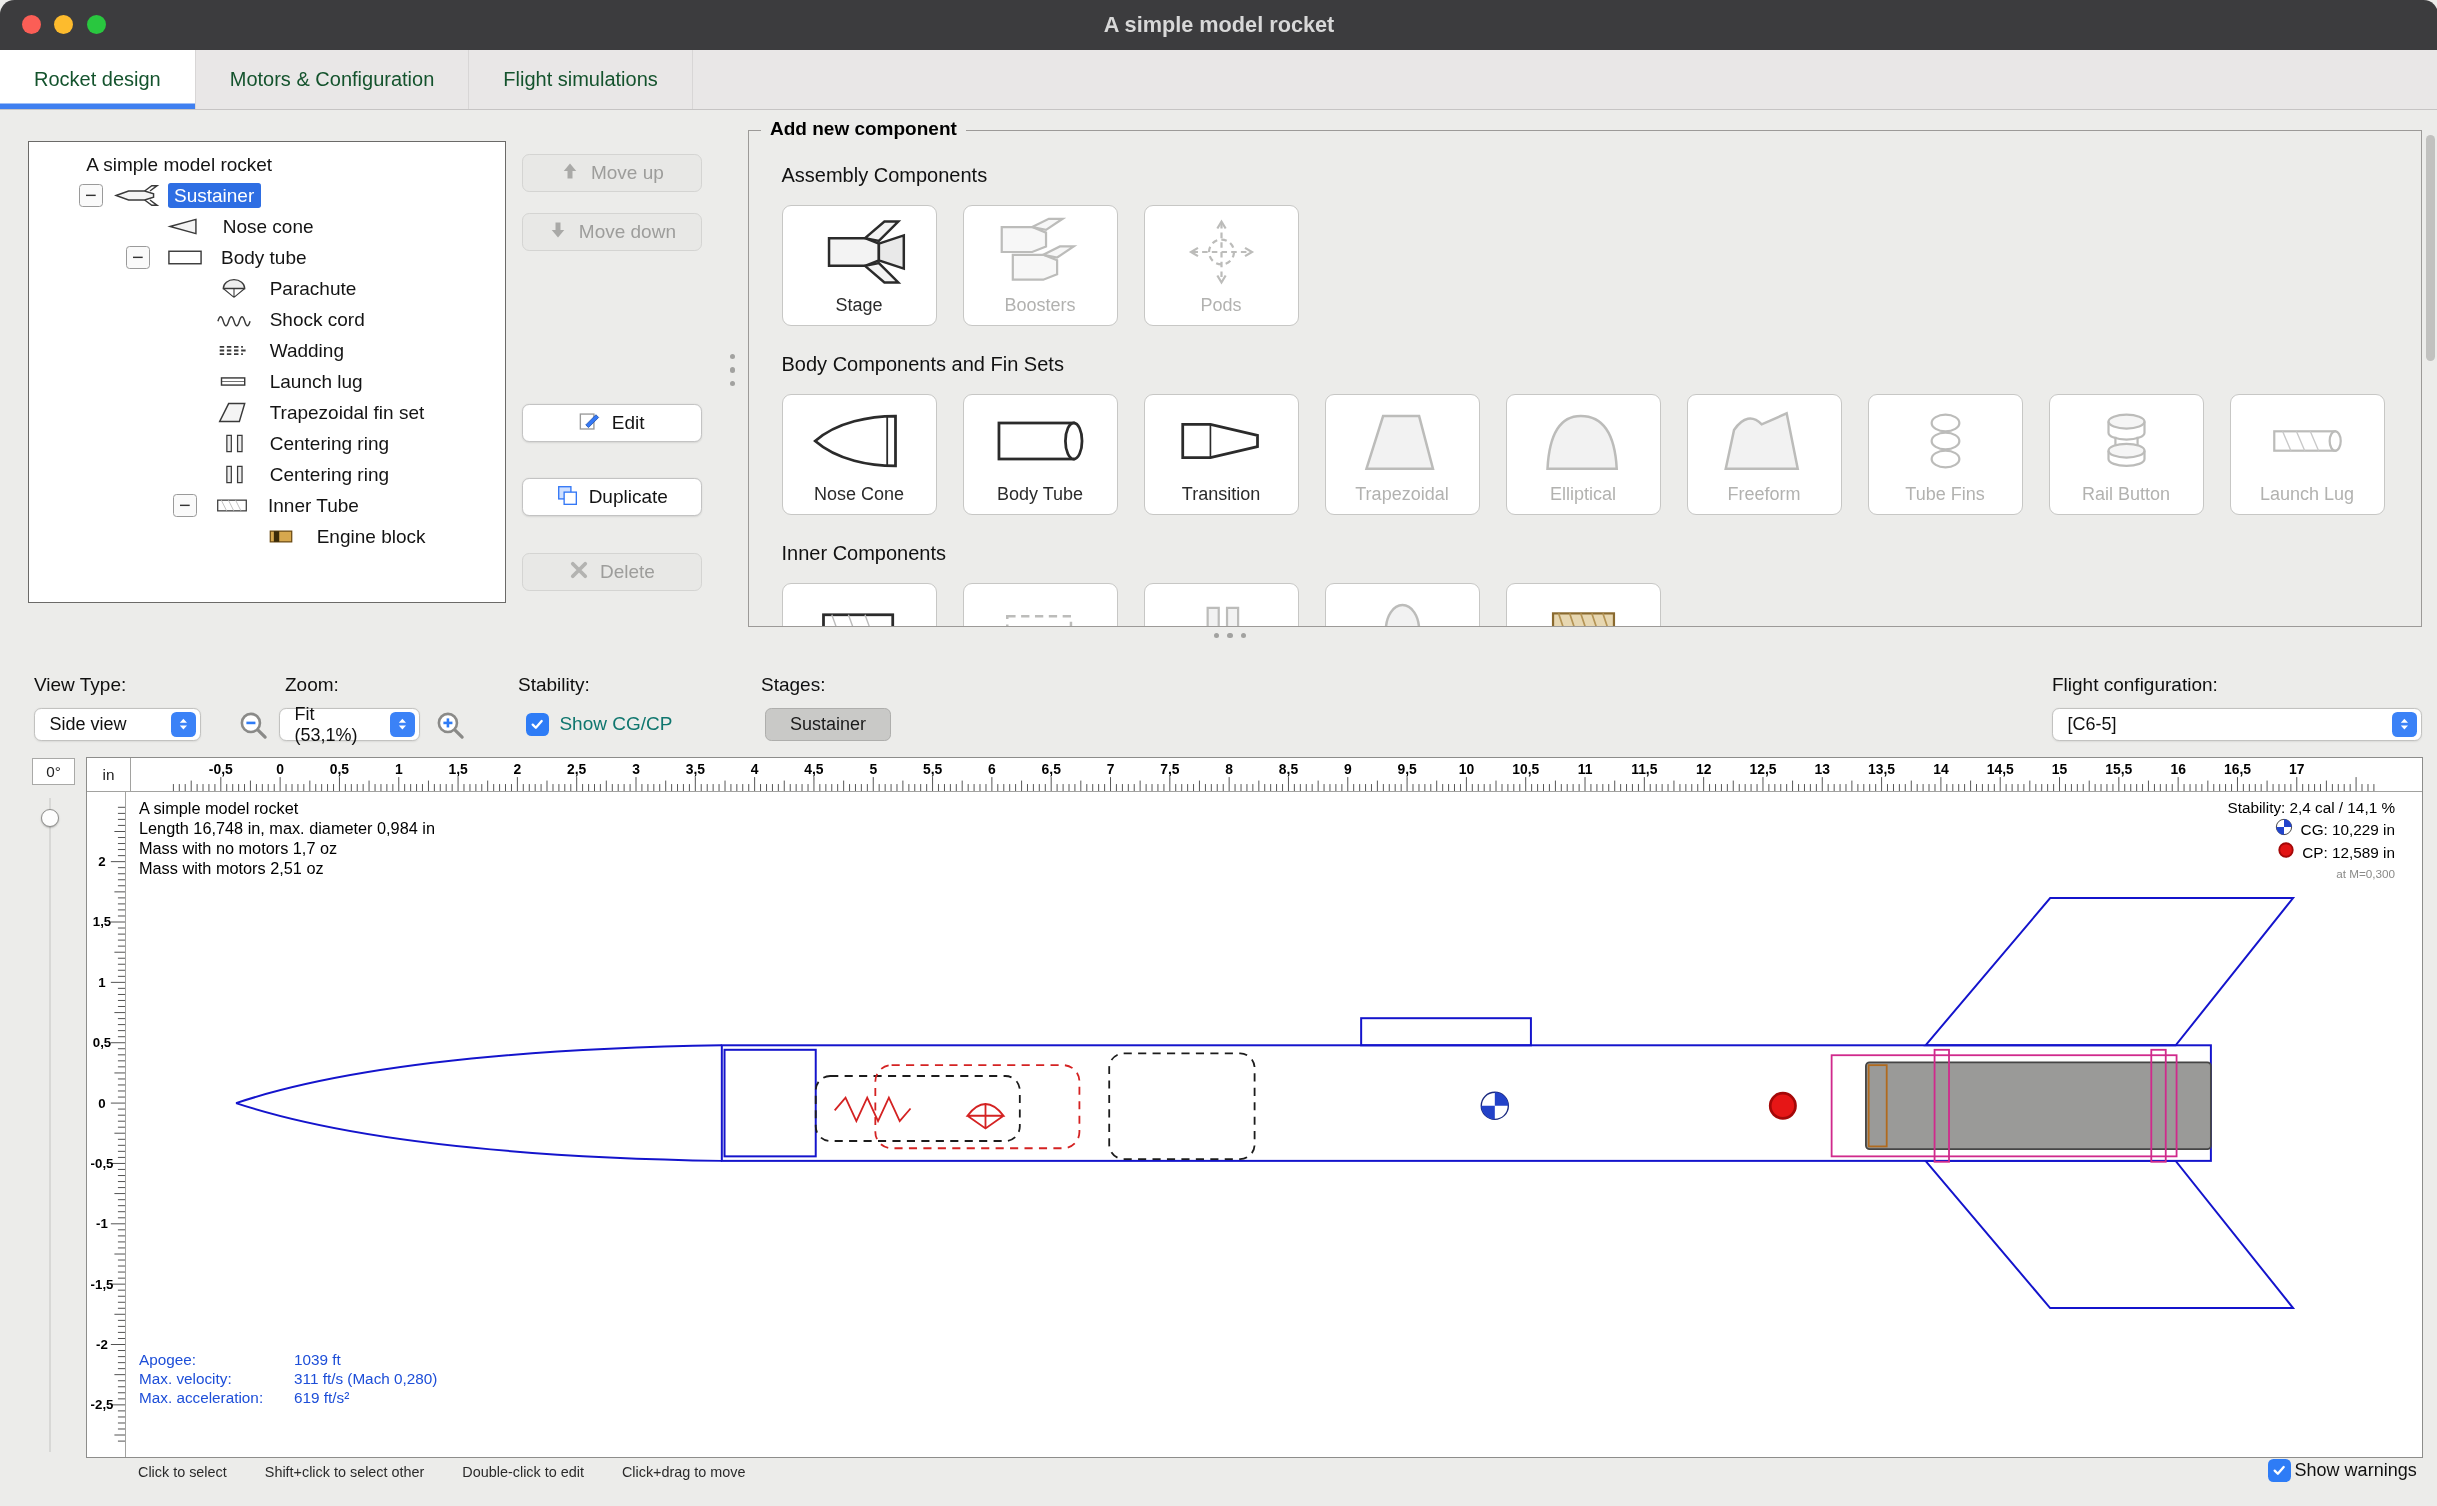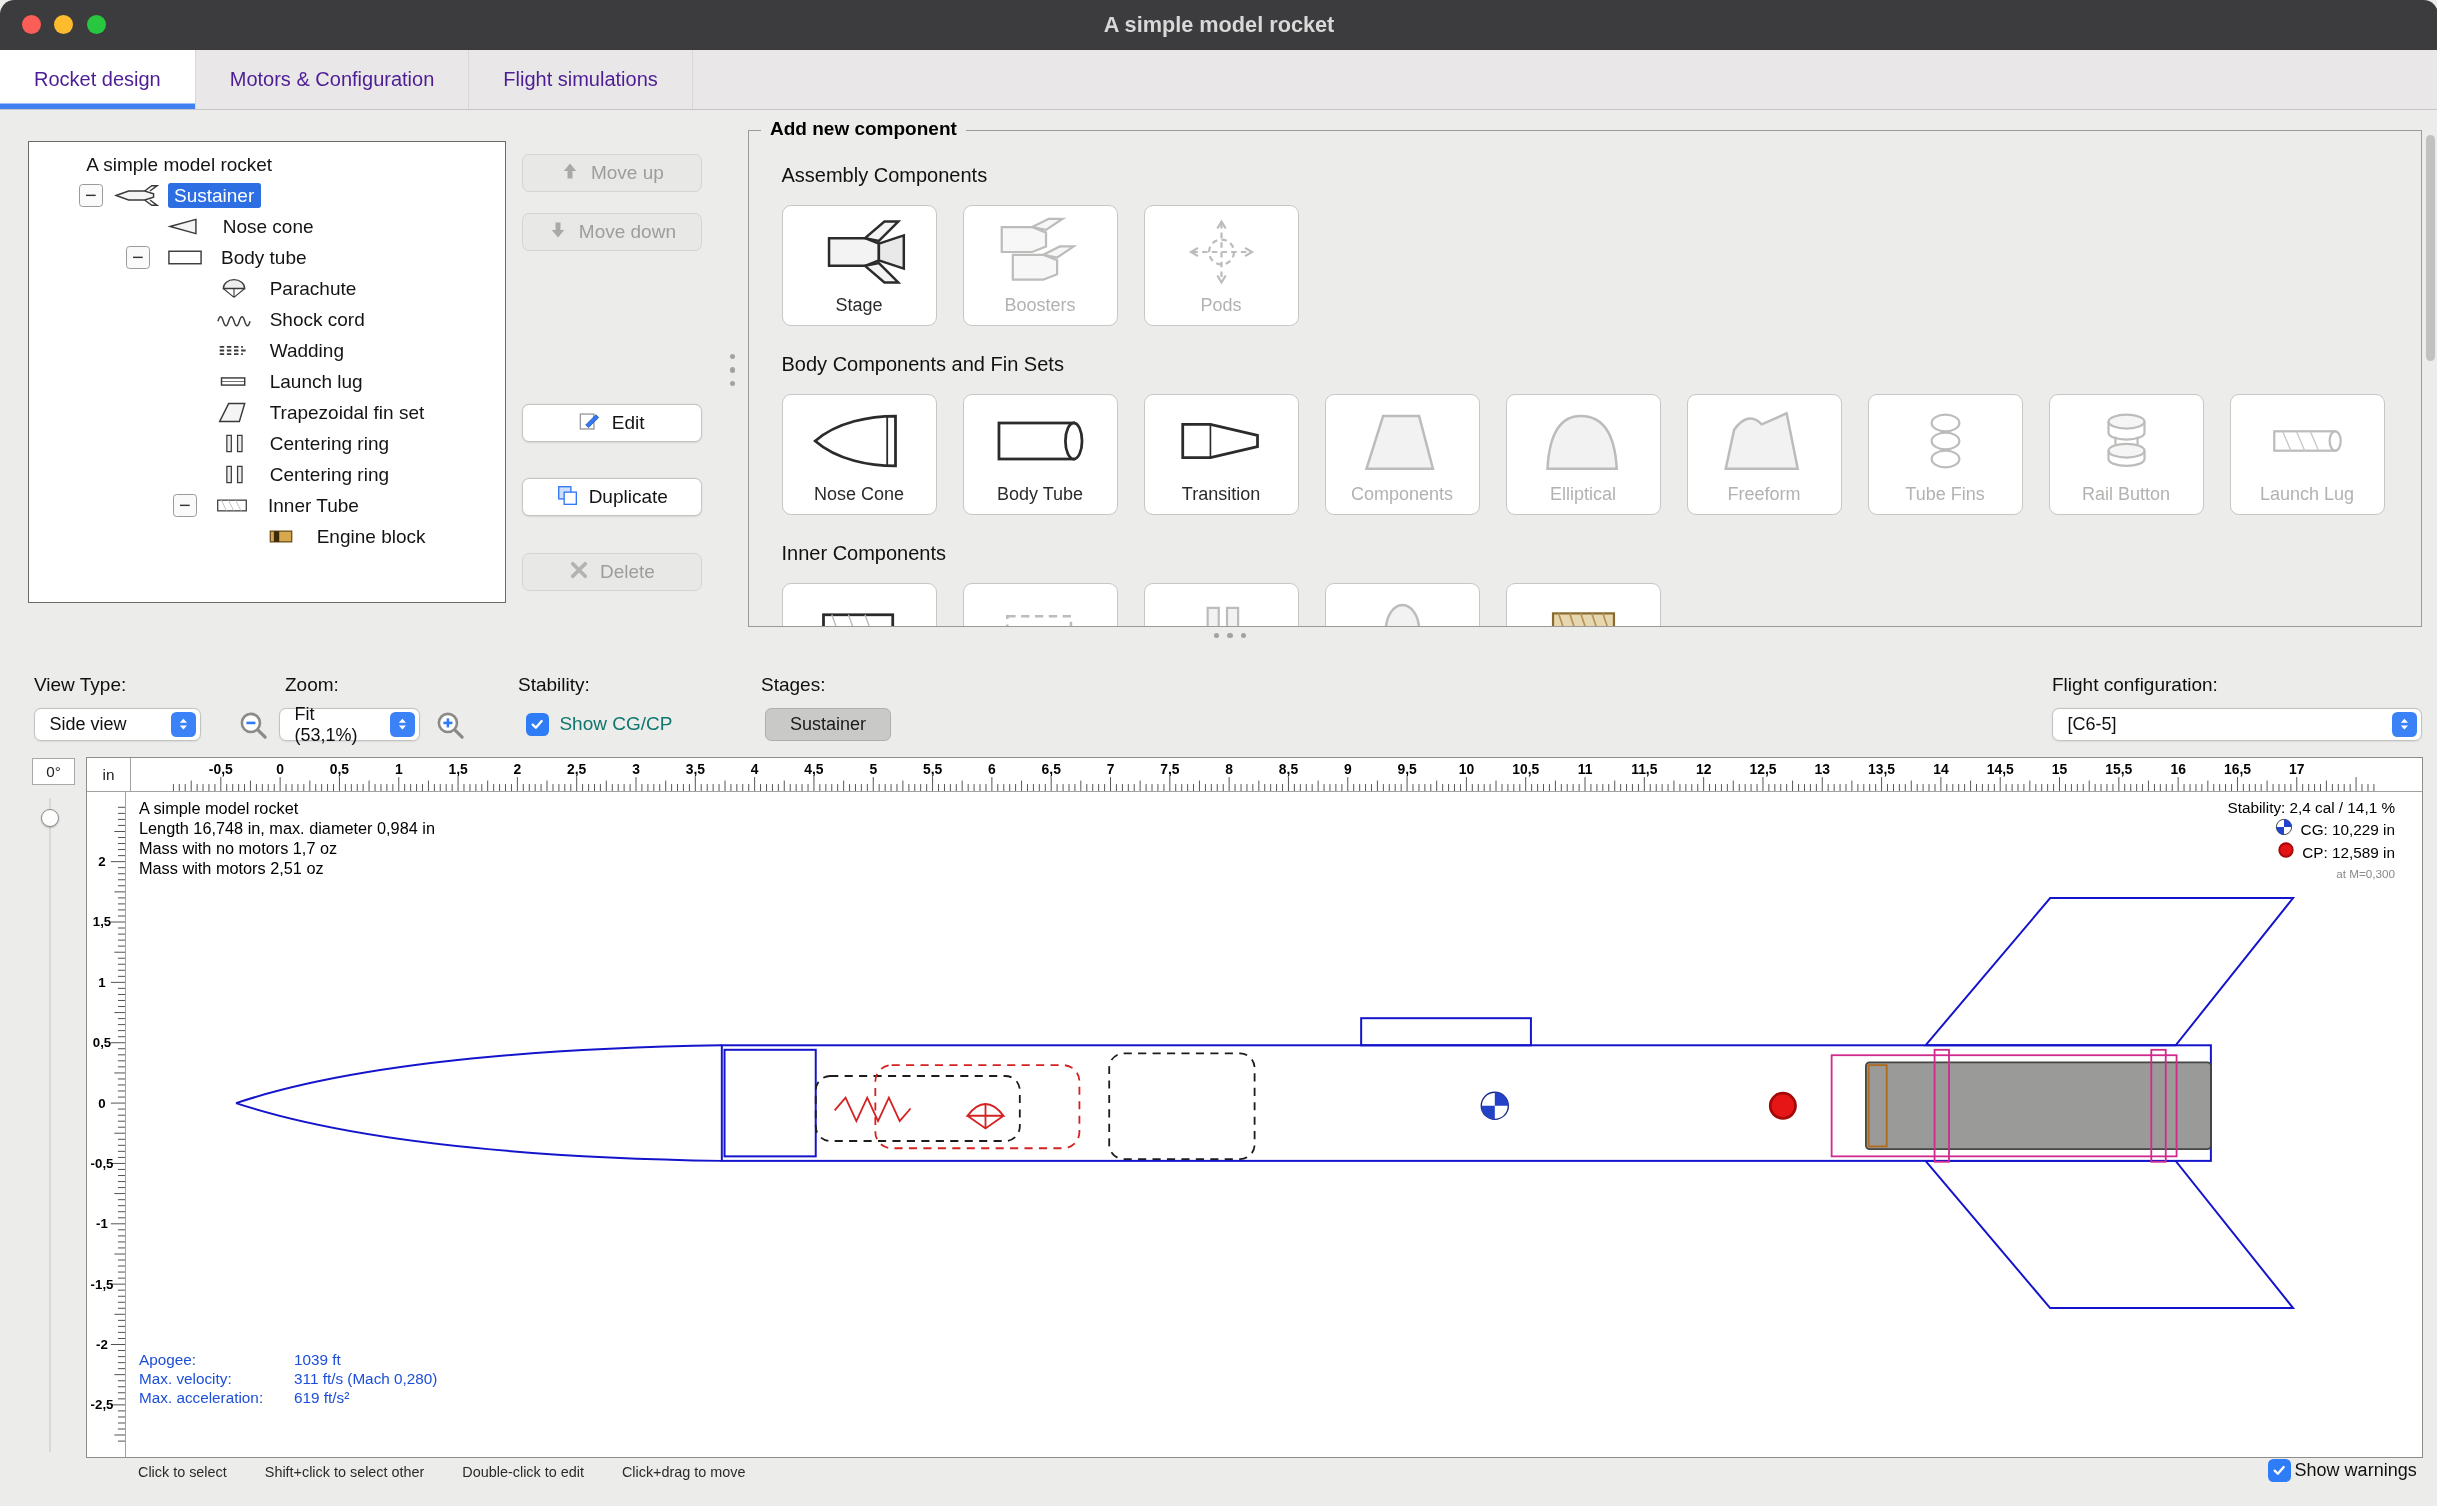--- a/index.html
+++ b/index.html
@@ -4,21 +4,21 @@
 <style>
 *{margin:0;padding:0;box-sizing:border-box;}
 html,body{width:2438px;height:1506px;}
 body{position:relative;background:#ececea;font-family:"Liberation Sans","DejaVu Sans",sans-serif;overflow:hidden;}
 .titlebar{position:absolute;left:0;top:0;width:2438px;height:50px;background:#3c3c3e;border-radius:14.4px 14.4px 0 0;display:flex;align-items:center;justify-content:center;}
 .window-title{color:#d8d8d8;font-size:21.7px;font-weight:700;}
 .lights{position:absolute;left:21.7px;top:15.3px;display:flex;gap:13.5px;}
 .light{width:19px;height:19px;border-radius:50%;}
 .light.red{background:#fb5e56;}.light.yellow{background:#fdbb2d;}.light.green{background:#29c73f;}
 .tabbar{position:absolute;left:0;top:50px;width:2438px;height:60px;background:#e9e7e7;border-bottom:0.9px solid #c6c4c4;display:flex;align-items:stretch;}
-.tab{display:flex;align-items:center;padding:0 34px;font-size:20px;color:#4c1d95;border-right:0.9px solid #d8d6d6;cursor:default;}
+.tab{display:flex;align-items:center;padding:0 34px;font-size:20px;color:#14532d;border-right:0.9px solid #d8d6d6;cursor:default;}
 .tab.active{background:#fff;box-shadow:inset 0 -5.4px 0 #4080f0;}
 .tree-panel{position:absolute;left:28px;top:141px;width:478px;height:462px;background:#fff;border:1.8px solid #6b6a68;padding-top:7.2px;overflow:hidden;}
 .tree-row{height:31px;display:flex;align-items:center;font-size:19px;color:#141414;white-space:nowrap;}
 .expander{width:23.5px;height:23.5px;border:0.9px solid #9a9a9a;border-radius:3.6px;background:#fafafa;color:#333;font-size:20px;line-height:21px;text-align:center;margin-right:10.8px;flex:0 0 auto;}
 .ticon{width:49px;height:27px;display:flex;align-items:center;justify-content:center;margin-right:5.4px;color:#3a3a3a;flex:0 0 auto;}
 .tlabel{padding:1.8px 6.3px;border-radius:2.7px;}
 .tree-row.selected .tlabel{background:#2e6ee3;color:#fff;}
 .btn{position:absolute;left:522px;width:180px;height:38px;background:#fff;border:0.9px solid #c3c3c3;border-radius:7.2px;display:flex;align-items:center;justify-content:center;gap:10.8px;font-size:19px;color:#141414;box-shadow:0 0.9px 1.8px rgba(0,0,0,.10);}
 .btn.disabled{background:#e8e8e6;border-color:#d4d4d2;color:#9d9d9b;box-shadow:none;}
 .add-panel{position:absolute;left:748px;top:130px;width:1674px;height:497px;border:0.9px solid #9c9a98;padding:32.5px 32.5px 0;overflow:hidden;}
@@ -292,21 +292,21 @@
           </svg>
         </div>
         <div class="card-label">Transition</div>
       </div>
       <div class="card disabled">
         <div class="card-icon">
           <svg width="105" height="72" viewBox="0 0 72 52">
             <path d="M10 46 L22 8 H48 L58 46 Z" fill="#f2f2f2" stroke="currentColor" stroke-width="1.8"></path>
           </svg>
         </div>
-        <div class="card-label">Components</div>
+        <div class="card-label">Trapezoidal</div>
       </div>
       <div class="card disabled">
         <div class="card-icon">
           <svg width="105" height="72" viewBox="0 0 72 52">
             <path d="M10 46 Q12 8 34 8 Q58 8 60 46 Z" fill="#f2f2f2" stroke="currentColor" stroke-width="1.8"></path>
           </svg>
         </div>
         <div class="card-label">Elliptical</div>
       </div>
       <div class="card disabled">

